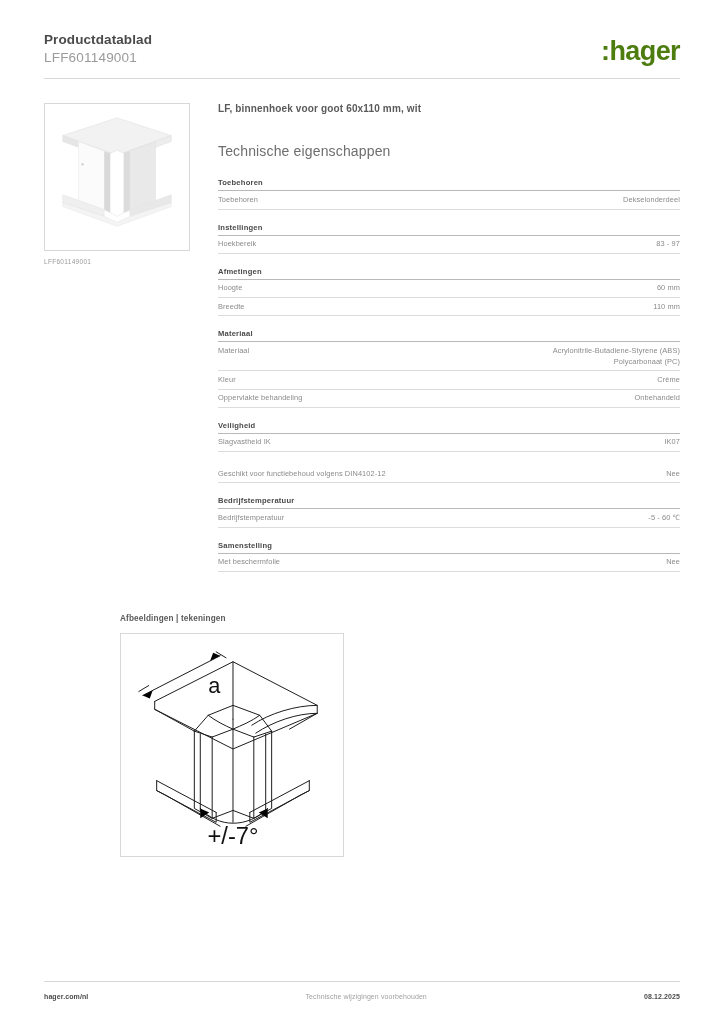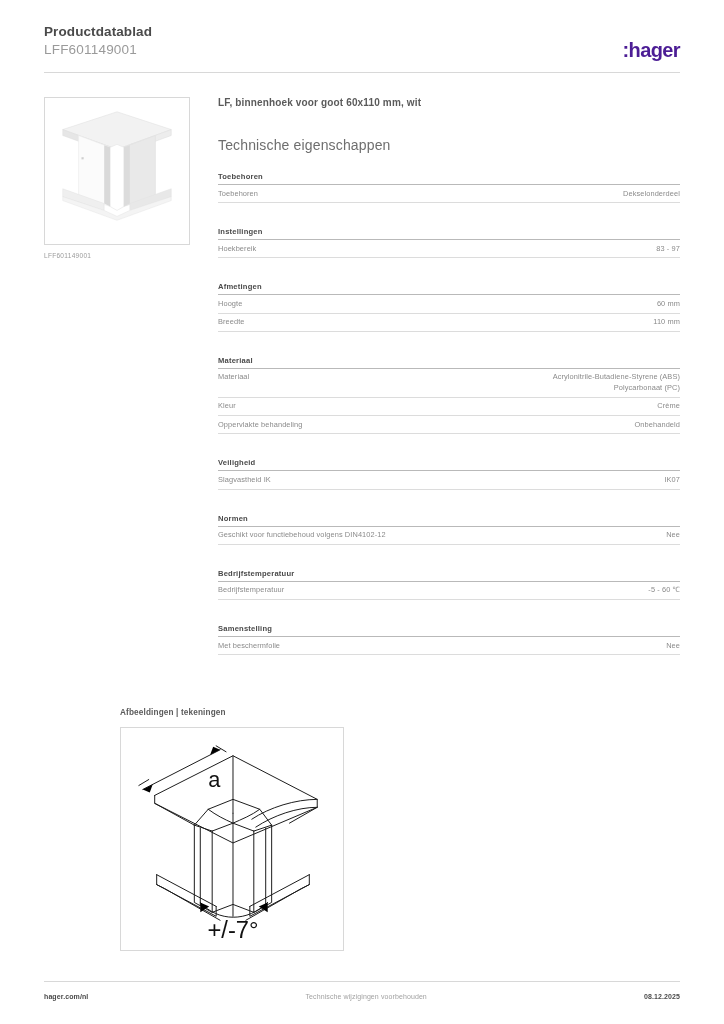--- a/index.html
+++ b/index.html
@@ -15,43 +15,43 @@
     width:724px;height:1024px;
     box-sizing:border-box;
     padding:0 44px;
   }
 
   
   .header{
     display:flex;
     align-items:flex-start;
     justify-content:space-between;
-    padding-top:24px;
+    padding-top:32px;
   }
   .doc-title{
     font-size:13.5px;
     font-weight:bold;
     color:#4a4a4a;
     letter-spacing:.1px;
     line-height:1.25;
   }
   .doc-ref{
     font-size:13.5px;
     font-weight:normal;
     color:#9a9a9a;
     line-height:1.3;
     letter-spacing:.2px;
   }
   .logo{
-    font-size:20px;
-    font-weight:bold;
-    color:#4c1d95;
+    font-size:27px;
+    font-weight:bold;
+    color:#4d7c0f;
     letter-spacing:-0.6px;
     line-height:1;
-    margin-top:16px;
+    margin-top:6px;
   }
   .header-rule{
     margin-top:12px;
     height:1px;
     background:#d8d8d8;
   }
 
   
   .content{
     display:flex;
@@ -88,21 +88,21 @@
     margin-bottom:29px;
   }
   .section-title{
     font-size:14px;
     color:#6e6e6e;
     letter-spacing:.15px;
     margin-bottom:19px;
   }
 
   
-  .group{ margin-bottom:24px; }
+  .group{ margin-bottom:13px; }
   .group-head{
     font-size:7.6px;
     font-weight:bold;
     color:#4a4a4a;
     letter-spacing:.2px;
     padding-bottom:3px;
     border-bottom:1px solid #b9b9b9;
   }
   .row{
     display:flex;
@@ -243,21 +243,20 @@
             </div>
           </div>
           <div class="group">
             <div class="group-head">Veiligheid</div>
             <div class="row">
               <span class="label">Slagvastheid IK</span>
               <span class="value">IK07</span>
             </div>
           </div>
           <div class="group">
-            <div class="group-head">Normen</div>
             <div class="row">
               <span class="label">Geschikt voor functiebehoud volgens DIN4102-12</span>
               <span class="value">Nee</span>
             </div>
           </div>
           <div class="group">
             <div class="group-head">Bedrijfstemperatuur</div>
             <div class="row">
               <span class="label">Bedrijfstemperatuur</span>
               <span class="value">-5 - 60 ℃</span>

